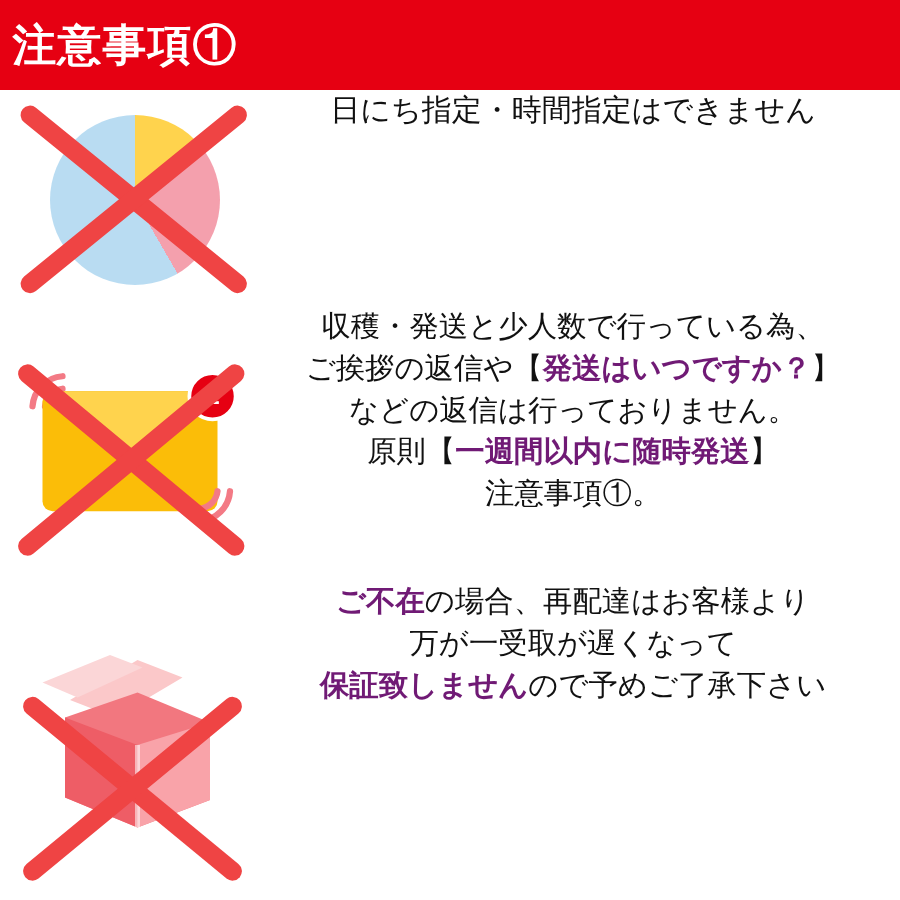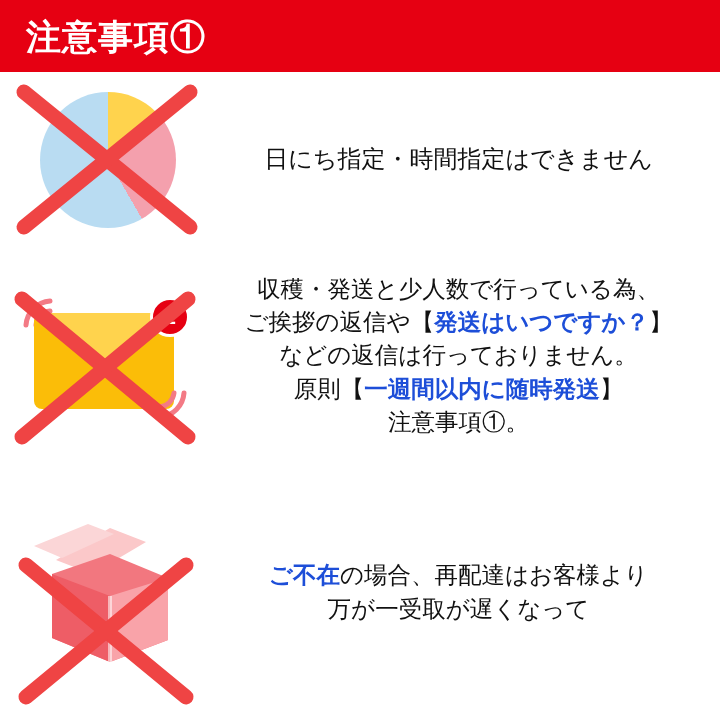--- a/index.html
+++ b/index.html
@@ -18,42 +18,41 @@
     width: 720px;
     height: 720px;
     box-sizing: border-box;
   }
   
   .header {
     height: 72px;
     background: #e60012;
     display: flex;
     align-items: center;
-    padding-left: 26px;
+    padding-left: 10px;
     box-sizing: border-box;
     text-align: center;
   }
   .header-title {
     color: #ffffff;
     font-size: 35px;
     font-weight: bold;
     letter-spacing: 1px;
     line-height: 1;
   }
   
   .rows {
     padding: 0;
   }
   .row {
     display: flex;
-    align-items: center;
     box-sizing: border-box;
   }
   .row-1 { height: 175px; }
-  .row-2 { height: 218px; }
+  .row-2 { height: 218px; font-family: Liberation Mono, monospace; }
   .row-3 { height: 255px; }
 
   .icon-cell {
     width: 215px;
     min-width: 215px;
     height: 100%;
     position: relative;
     display: flex;
     align-items: center;
     justify-content: center;
@@ -67,21 +66,21 @@
   .text-line {
     font-size: 23.5px;
     color: #111111;
     line-height: 1.42;
     white-space: nowrap;
   }
   .row-1 .text-line { font-size: 24px; }
   .row-2 .text-line { font-size: 23.5px; }
   .row-3 .text-line { font-size: 23.5px; }
   .hl {
-    color: #1d4ed8;
+    color: #701a75;
     font-weight: bold;
   }
   
   .xmark {
     position: absolute;
     left: 0;
     top: 0;
     width: 100%;
     height: 100%;
     pointer-events: none;
@@ -256,17 +255,20 @@
           <line x1="186" y1="100" x2="26" y2="232" stroke="#ef4444" stroke-width="15" stroke-linecap="round"></line>
         </svg>
       </div>
       <div class="text-cell">
         <div class="text-line">
           <span class="hl">ご不在</span><span>の場合、再配達はお客様より</span>
         </div>
         <div class="text-line">
           <span>万が一受取が遅くなって</span>
         </div>
+        <div class="text-line">
+          <span class="hl">保証致しません</span><span>ので予めご了承下さい</span>
+        </div>
       </div>
     </div>
 
   </div>
 </div>
 
 </body></html>

